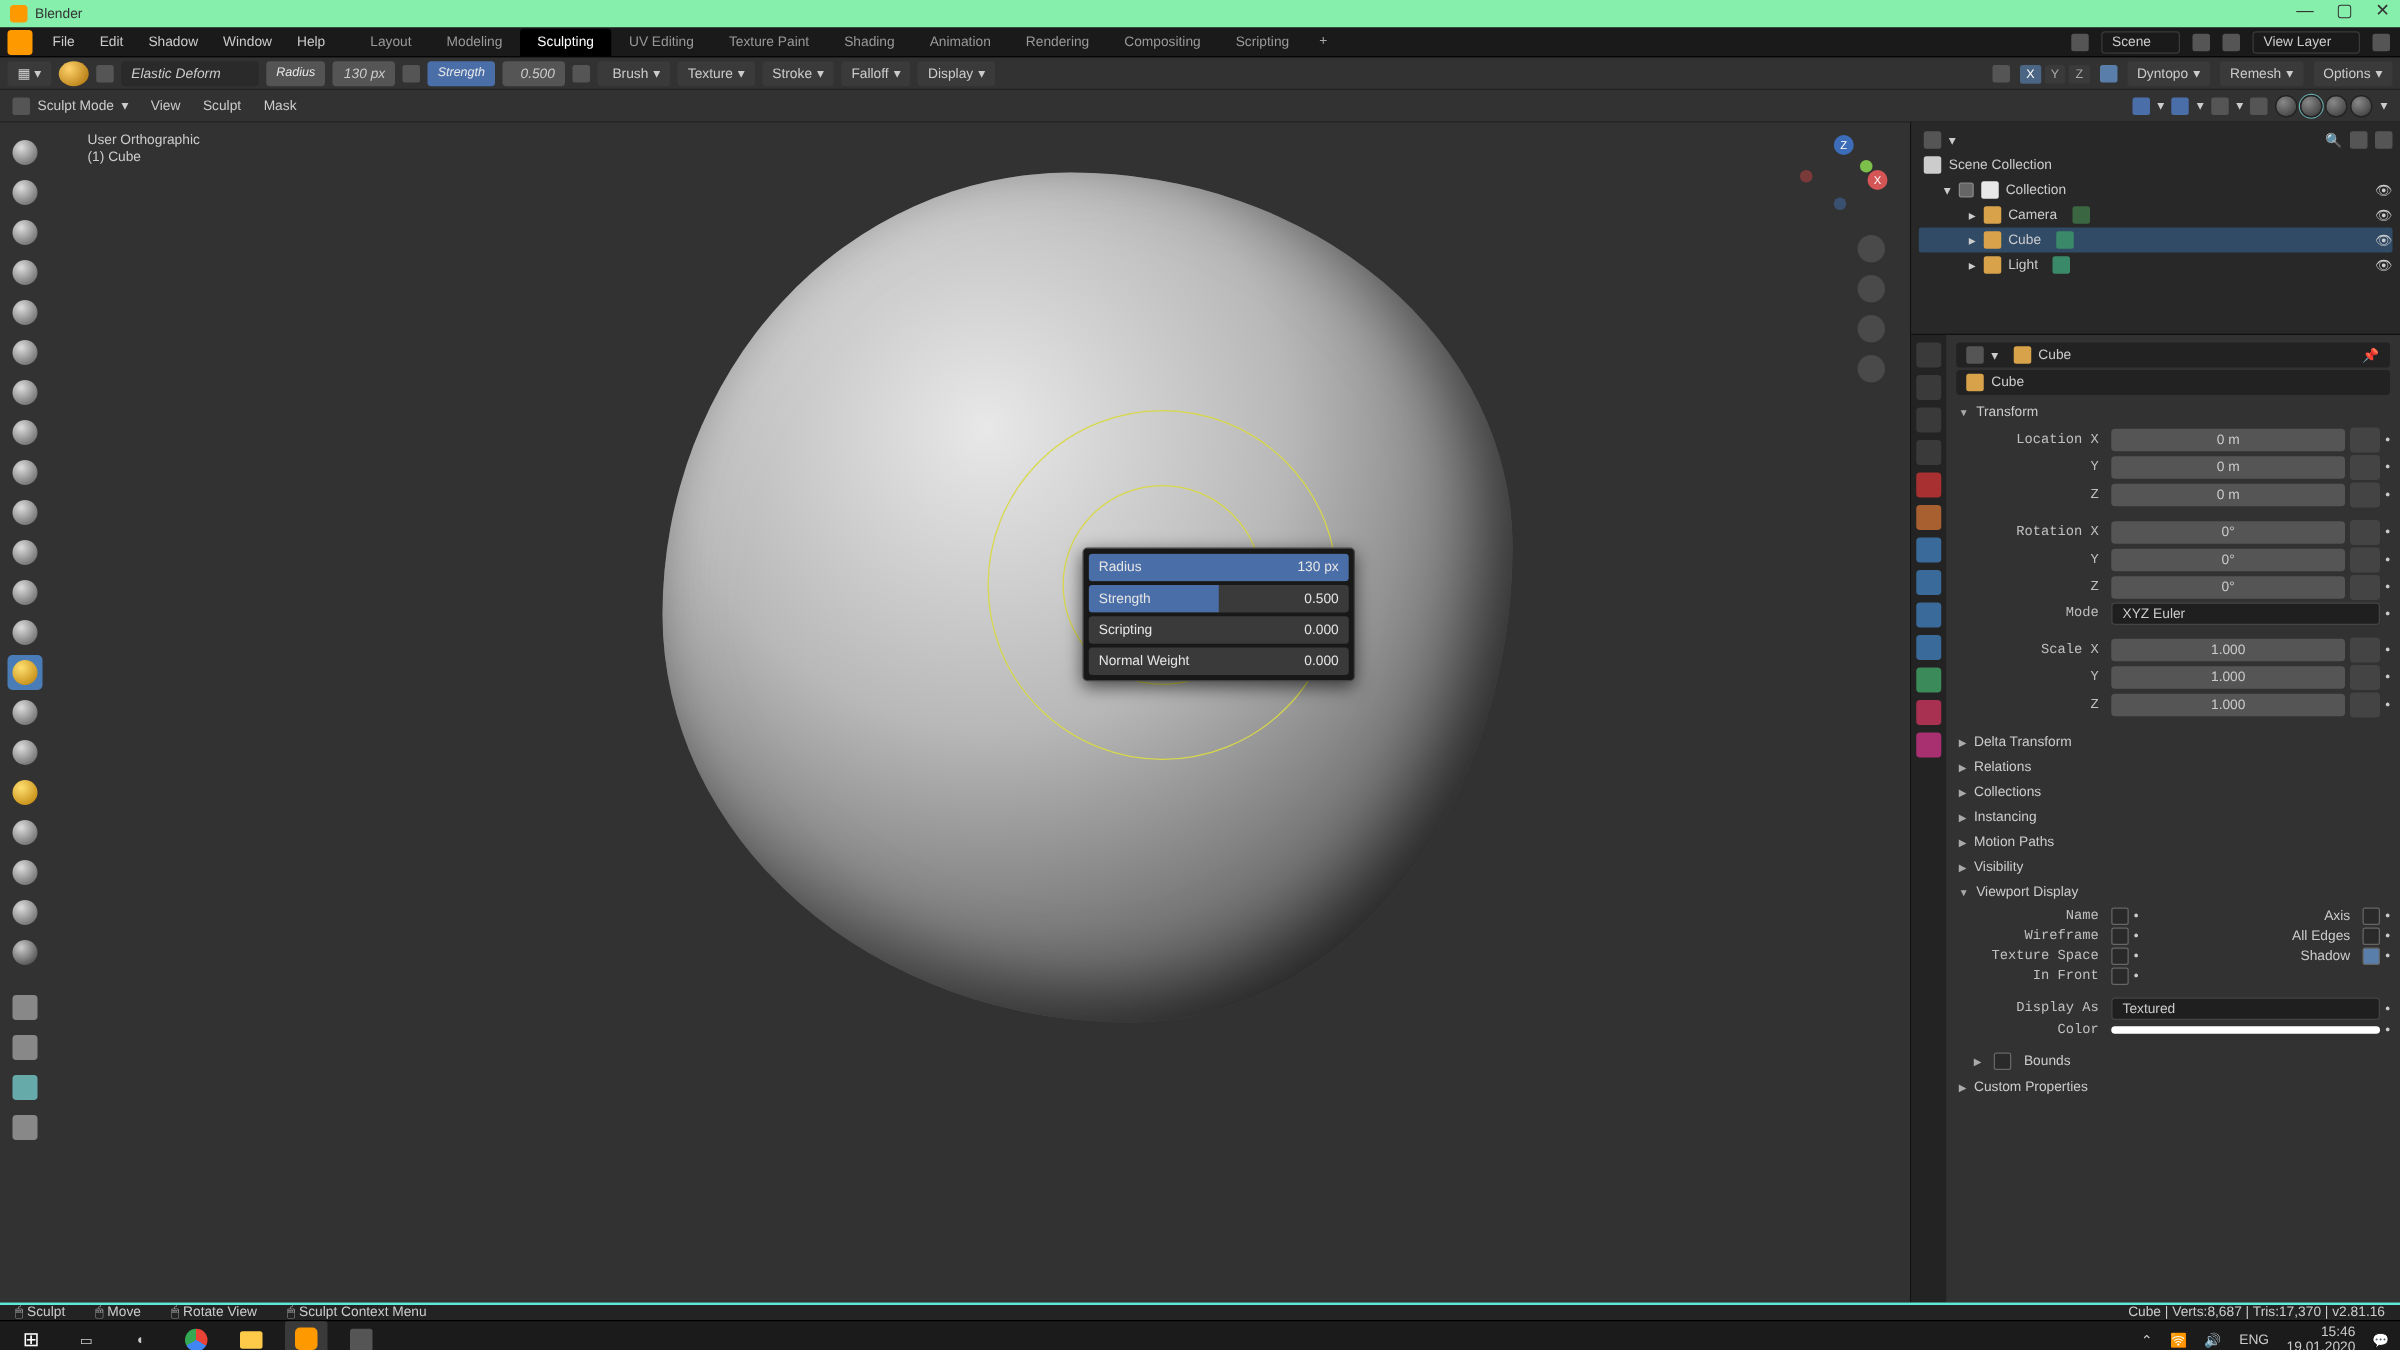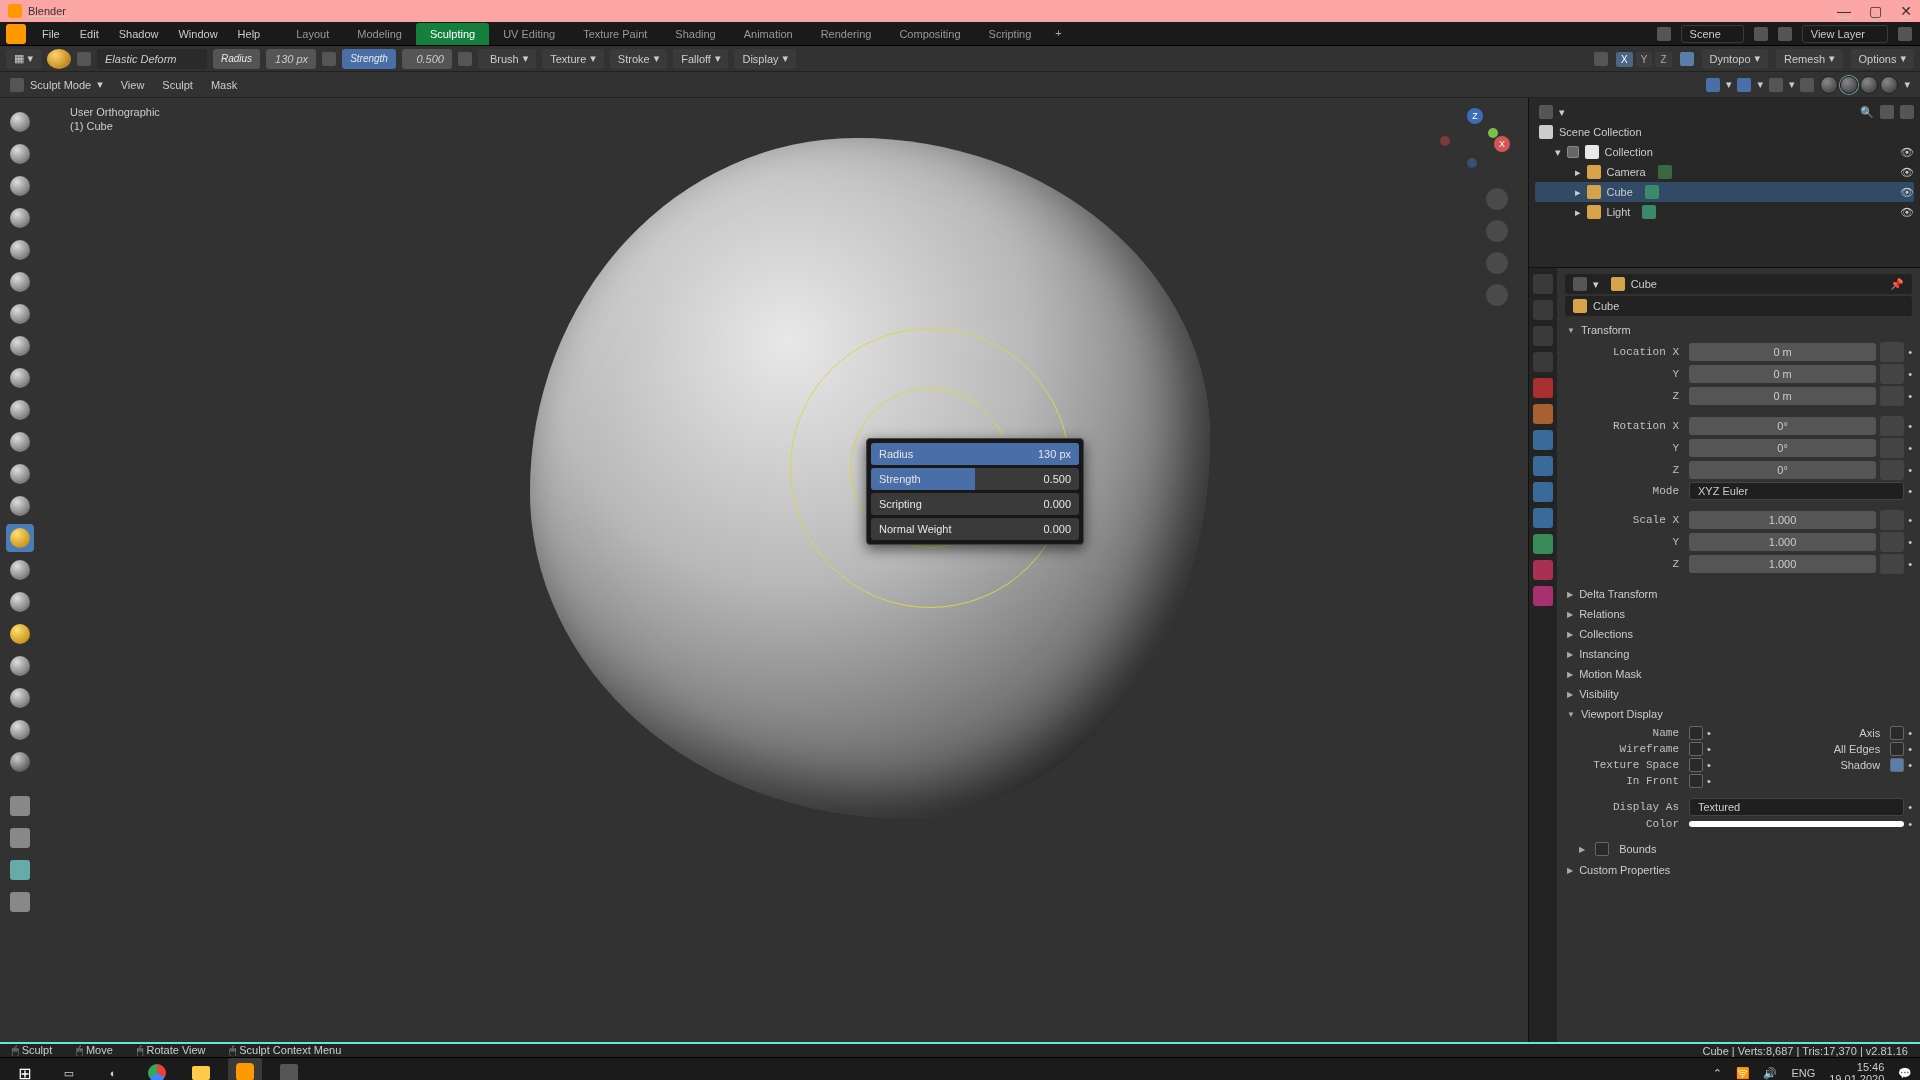--- a/index.html
+++ b/index.html
@@ -1,31 +1,31 @@
 <!DOCTYPE html>
 <html><head>
 <meta charset="utf-8">
 <style>
 * { margin:0; padding:0; box-sizing:border-box; font-family:"Segoe UI",Arial,sans-serif; font-size:11px; color:#ccc; user-select:none; }
 body { background:#161616; width:1920px; height:1080px; overflow:hidden; position:relative; }
 
 
-.titlebar { height:22px; background:#fca5a5; display:flex; align-items:center; justify-content:space-between; padding:0 8px;text-decoration:underline; }
+.titlebar { height:22px; background:#86efac; display:flex; justify-content:space-between; padding:0 8px; }
 .titlebar .left { display:flex; align-items:center; gap:6px; }
 .titlebar .left span { color:#333; }
 .titlebar .ctrls { display:flex; gap:18px; }
 .titlebar .ctrls span { color:#333; font-size:14px; }
 
 
 .menubar { height:24px; background:#1a1a1a; display:flex; align-items:center; border-bottom:1px solid #000; }
 .menubar .logo { width:20px; height:20px; margin:0 6px; border-radius:3px; background:#f90; }
 .menubar .menu-item { padding:4px 10px; color:#ccc; }
 .menubar .ws-tabs { margin-left:12px; display:flex; gap:0; }
 .menubar .ws-tab { padding:5px 14px; color:#999; border-radius:3px 3px 0 0; }
-.menubar .ws-tab.active { background:#15803d; color:#fff; }
+.menubar .ws-tab.active { background:#000000; color:#fff; }
 .menubar .plus { padding:4px 10px; color:#aaa; }
 .menubar .right-group { margin-left:auto; display:flex; align-items:center; gap:10px; padding-right:8px; }
 .menubar .scene-box { background:#1a1a1a; border:1px solid #3a3a3a; padding:2px 22px 2px 8px; border-radius:3px; }
 
 
 .header2 { height:26px; background:#323232; display:flex; align-items:center; gap:6px; padding:0 6px; border-bottom:1px solid #222; }
 .header2 .field { display:flex; align-items:center; background:#3a3a3a; border-radius:3px; height:20px;font-style:italic; }
 .header2 .field.lbl { background:#545454; color:#e8e8e8; padding:0 8px; font-size:10px; }
 .header2 .field.val { background:#555; padding:0 8px; min-width:50px; justify-content:flex-end; }
 .header2 .dd { background:#3a3a3a; padding:0 8px; height:20px; display:flex; align-items:center; border-radius:3px; gap:4px; }
@@ -488,21 +488,21 @@
           <div class="section-hdr">
               <span class="tri">▶</span>
               <span>Collections</span>
             </div>
           <div class="section-hdr">
               <span class="tri">▶</span>
               <span>Instancing</span>
             </div>
           <div class="section-hdr">
               <span class="tri">▶</span>
-              <span>Motion Mask</span>
+              <span>Motion Paths</span>
             </div>
           <div class="section-hdr">
               <span class="tri">▶</span>
               <span>Visibility</span>
             </div>
 
           <div class="section-hdr">
               <span class="tri">▼</span>
               <span>Viewport Display</span>
             </div>

